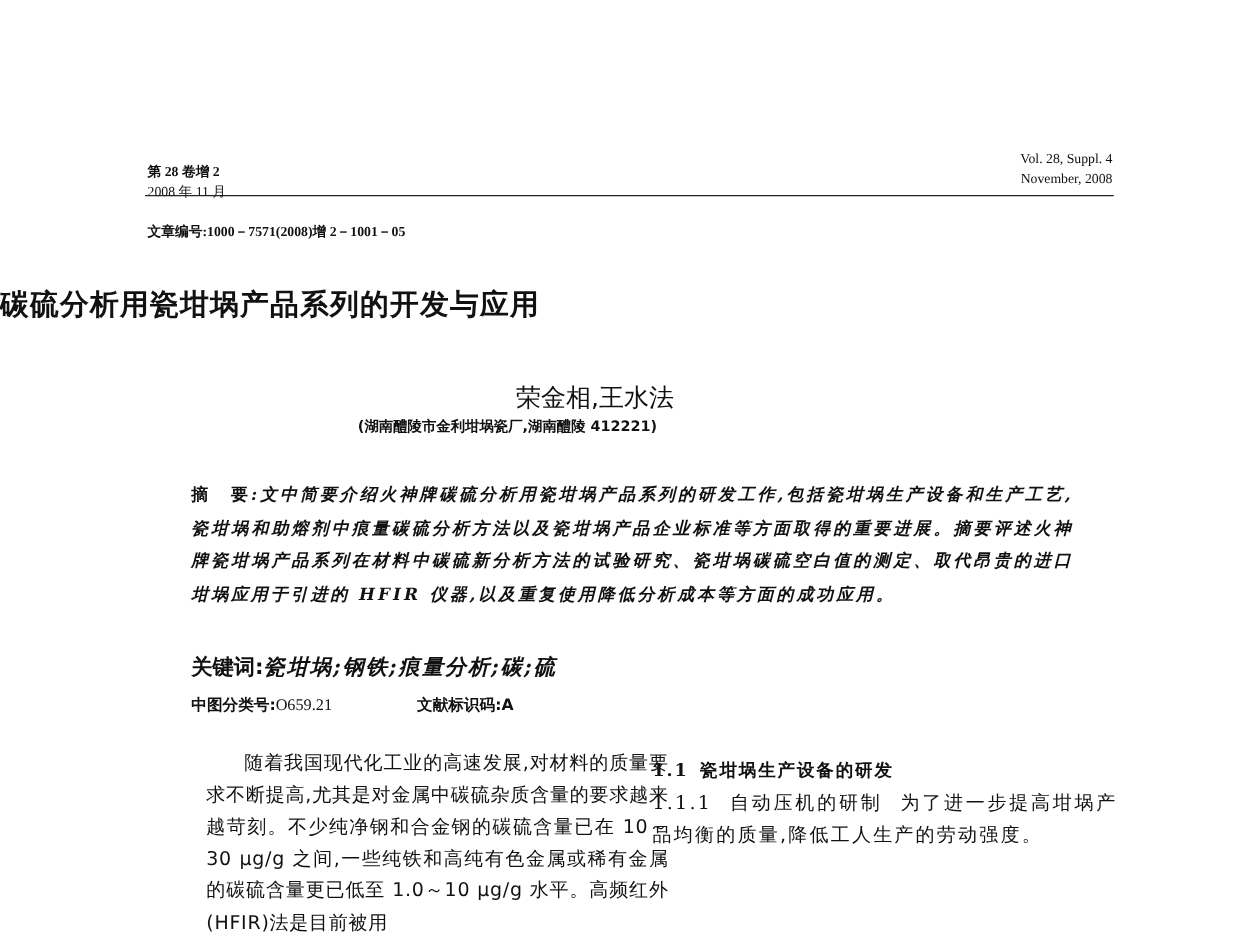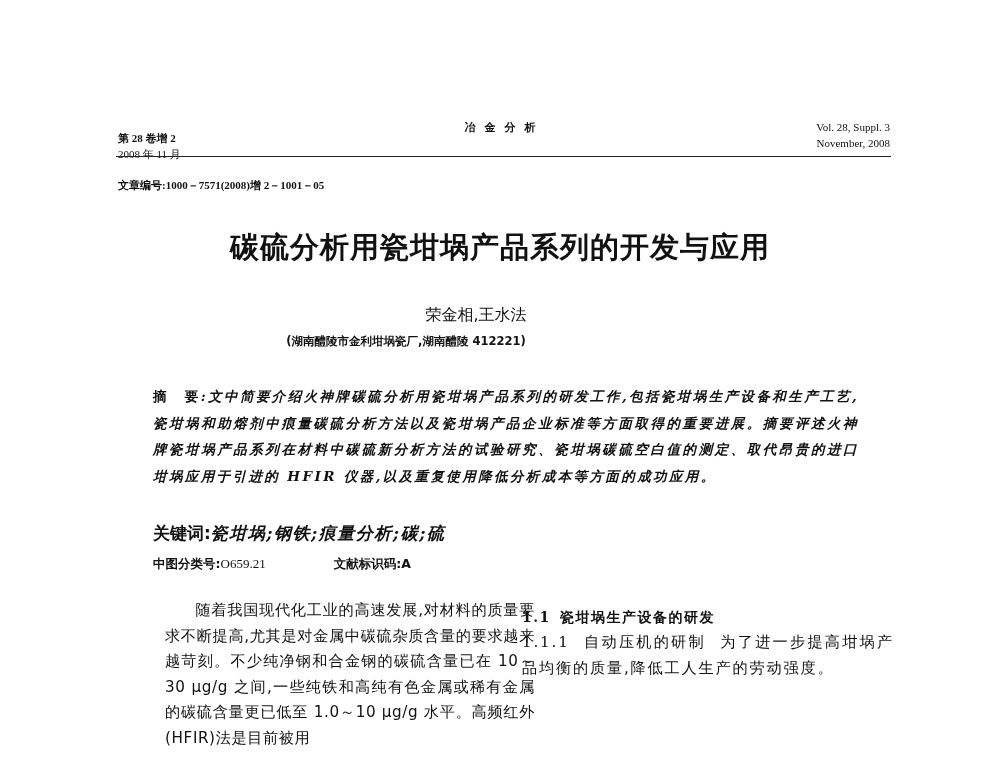--- a/index.html
+++ b/index.html
@@ -44,31 +44,31 @@
 
     .article-no {
       left: 118px; top: 178px;
       font-size: 11px;
       font-weight: bold;
       font-family: "Liberation Serif", "DejaVu Serif", serif;
     }
 
     .title {
       left: 0; top: 228px; width: 1000px;
-      text-align: center;
-      font-size: 29px;
+      text-align: left;
+      font-size: 23px;
       letter-spacing: 1px;
       font-family: "DejaVu Sans", "Liberation Sans", sans-serif;
       font-weight: bold;
     }
 
     .authors {
       left: 0; top: 305px; width: 952px;
       text-align: center;
-      font-size: 16px;
+      font-size: 20px;
       font-family: "DejaVu Sans", "Liberation Sans", sans-serif;
     }
     .affil {
       left: 0; top: 334px; width: 812px;
       text-align: center;
       font-size: 11.5px;
       font-weight: bold;
       font-family: "DejaVu Sans", "Liberation Sans", sans-serif;
     }
 
@@ -147,24 +147,23 @@
     .para111 .gap { display: inline-block; width: 14px; }
   </style>
 </head>
 <body>
 
 <div class="abs hdr-left">
   <div class="l1">第 28 卷增 2</div>
   <div>2008 年 11 月</div>
 </div>
 <div class="abs hdr-center">
-  <div class="cn">冶金分析</div>
 </div>
 <div class="abs hdr-right">
-  <div>Vol. 28, Suppl. 3</div>
+  <div>Vol. 28, Suppl. 4</div>
   <div>November, 2008</div>
 </div>
 <div class="abs hdr-rule"></div>
 
 <div class="abs article-no">文章编号:1000－7571(2008)增 2－1001－05</div>
 
 <div class="abs title">碳硫分析用瓷坩埚产品系列的开发与应用</div>
 <div class="abs authors">荣金相,王水法</div>
 <div class="abs affil">(湖南醴陵市金利坩埚瓷厂,湖南醴陵 412221)</div>
 

